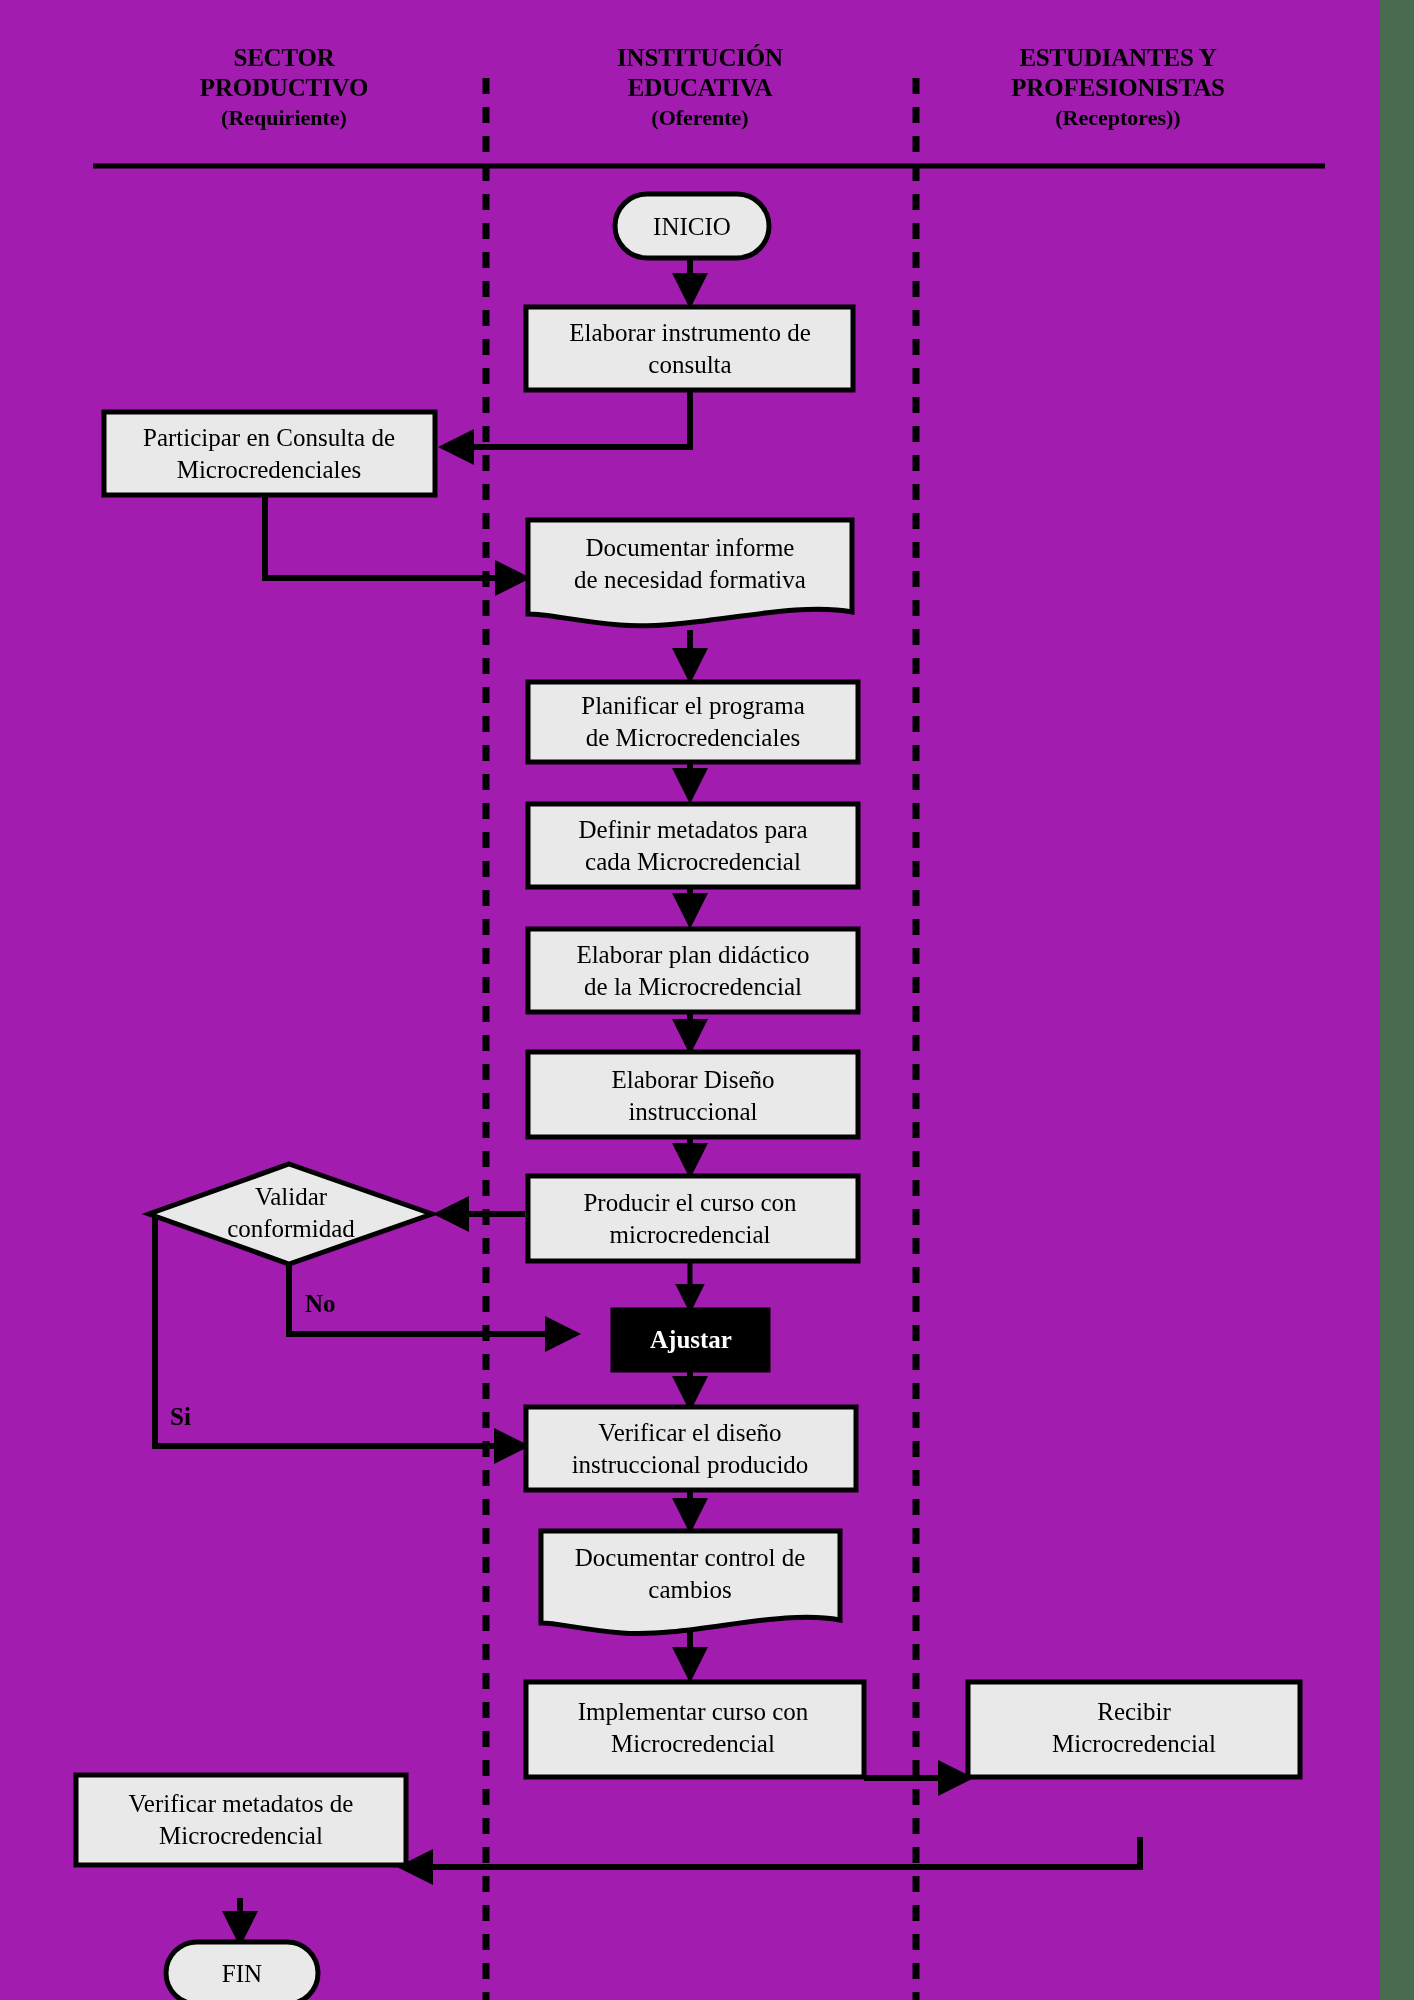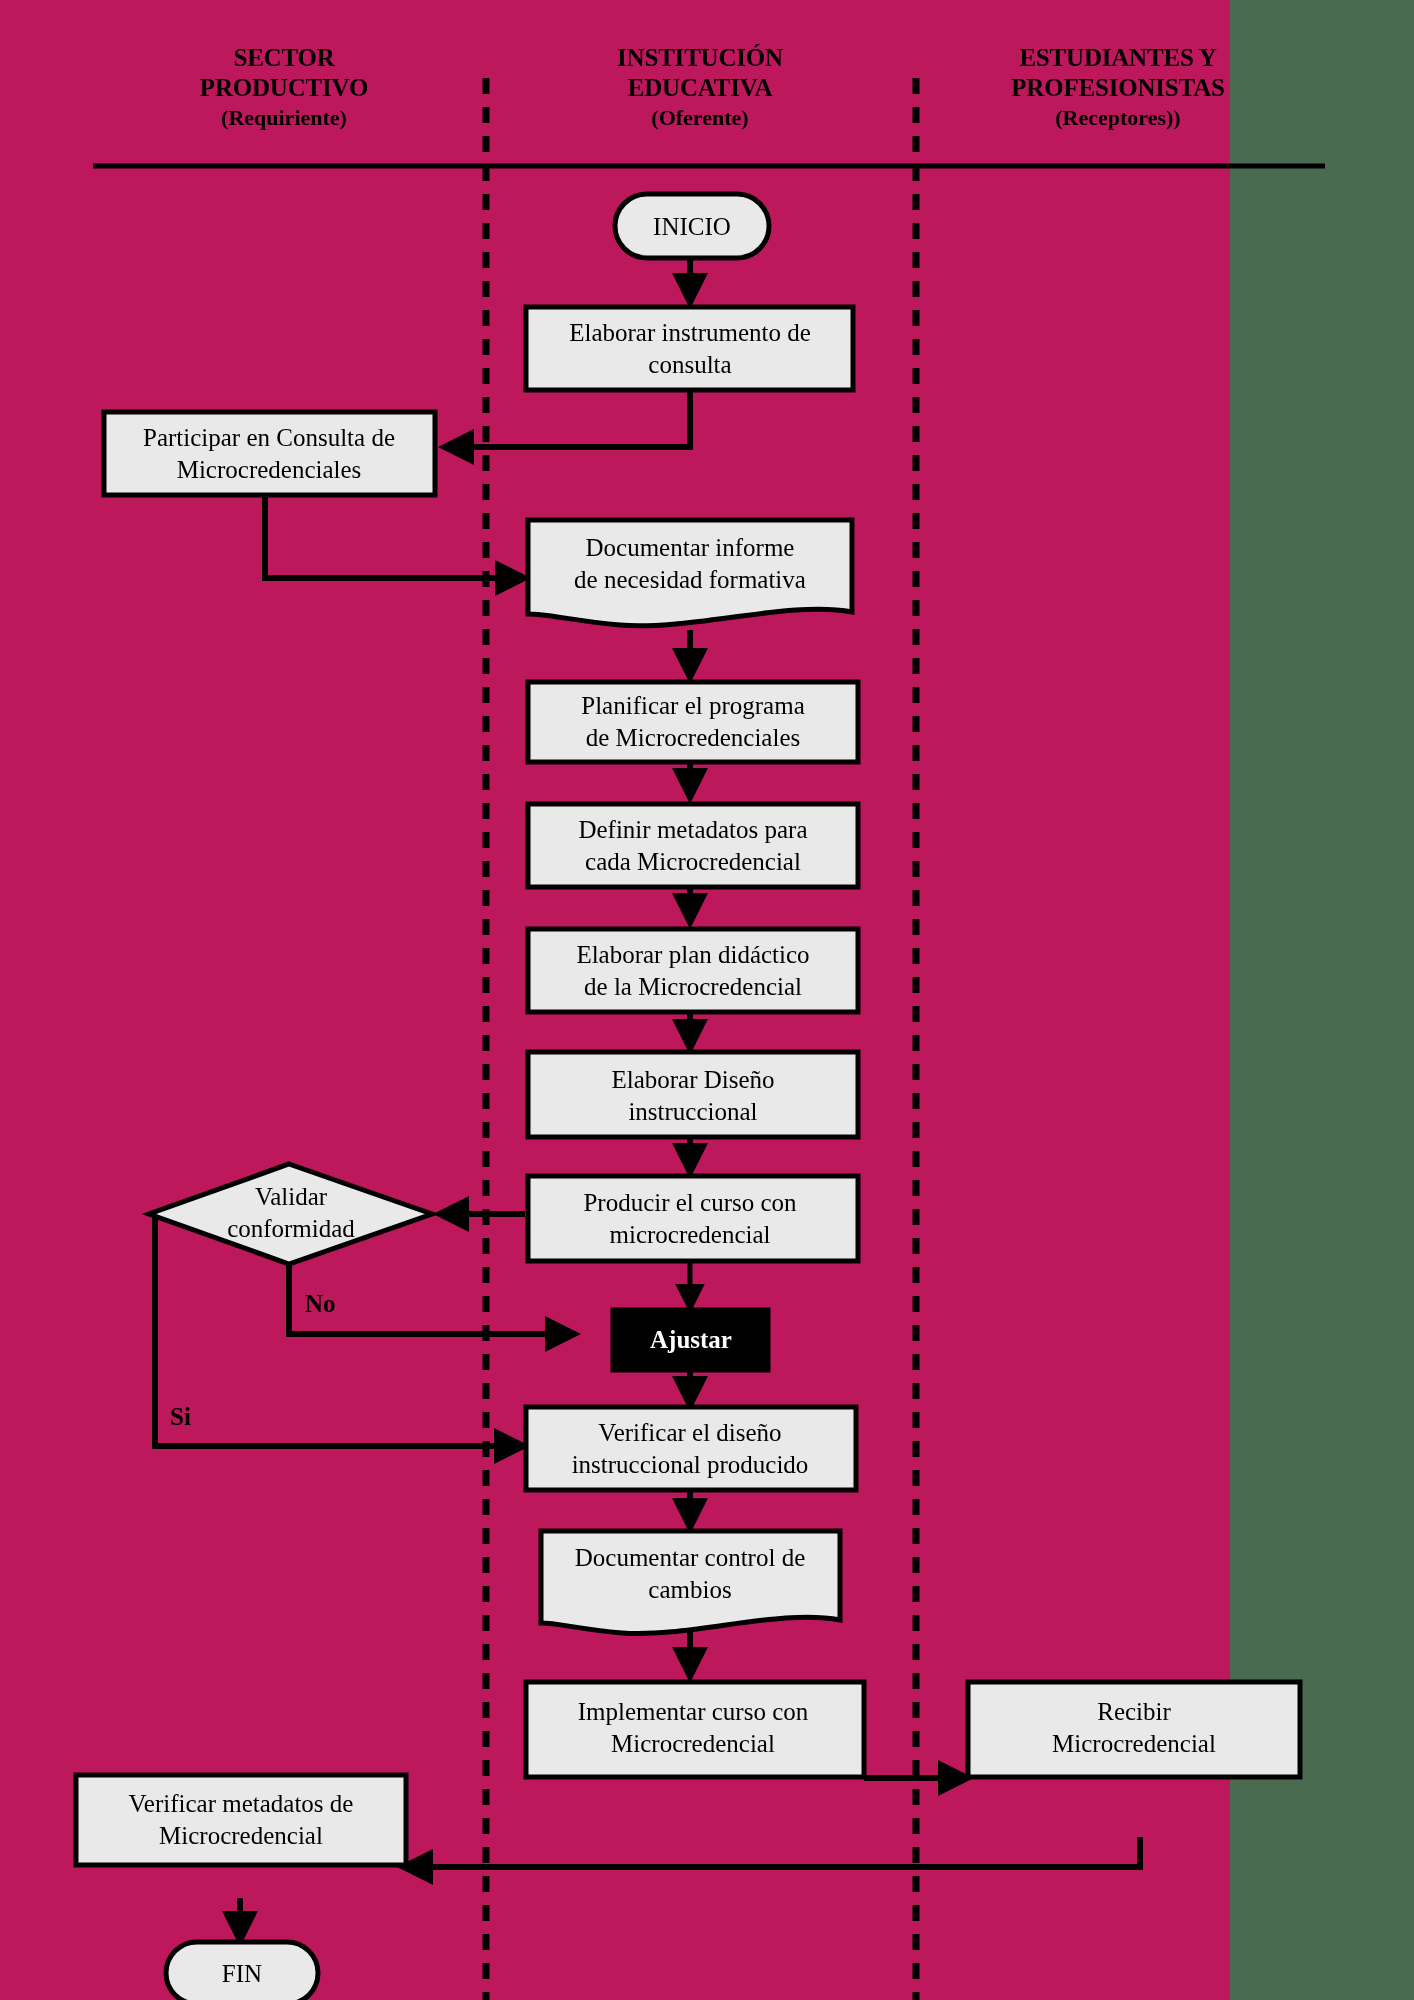--- a/index.html
+++ b/index.html
@@ -8,23 +8,24 @@
     background: #4a6b50;
   }
   body {
     width: 1414px;
     height: 2000px;
     overflow: hidden;
     font-family: "Liberation Serif", serif;
   }
   #canvas {
     position: relative;
-    width: 1230px;
+    width: 1344px;
     height: 2000px;
-    background: #be185d;
+    background: #a21caf;
+    padding-left: 36px;
   }
   svg#diagram {
     position: absolute;
     top: 0;
     left: 0;
     width: 1414px;
     height: 2000px;
   }
   .lane-title {
     font-family: "Liberation Serif", serif;

